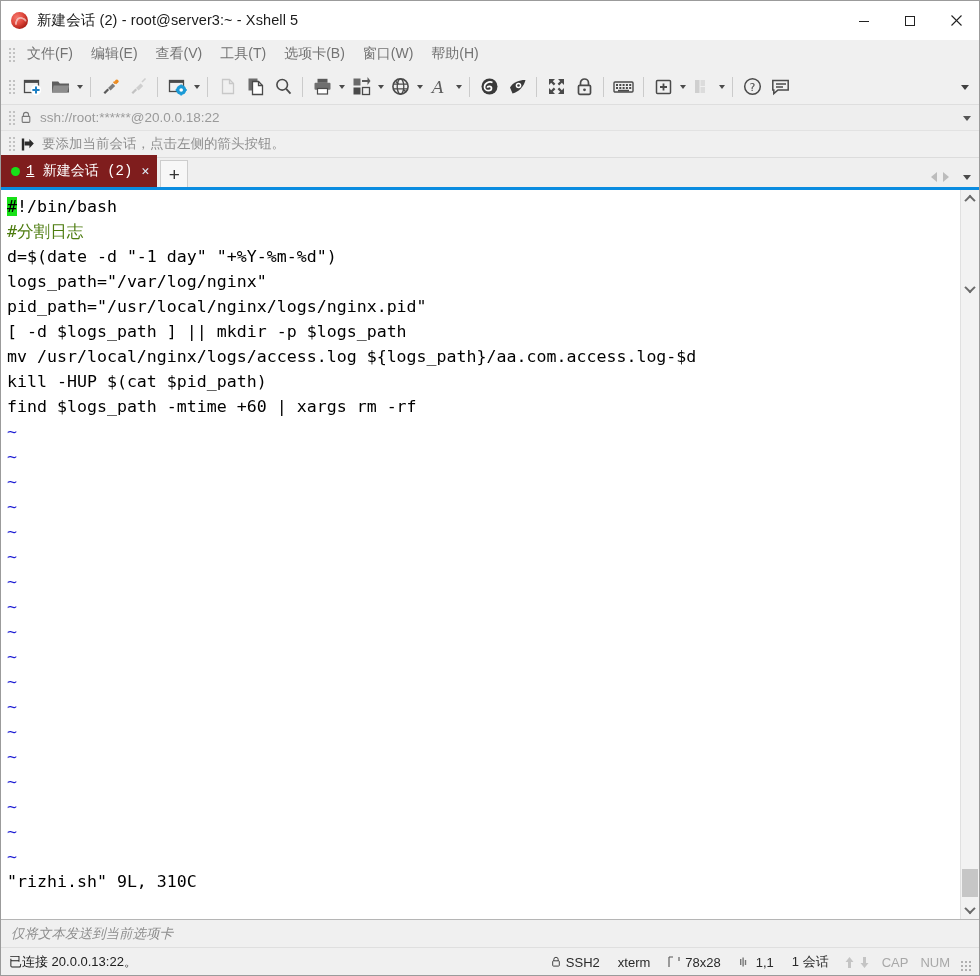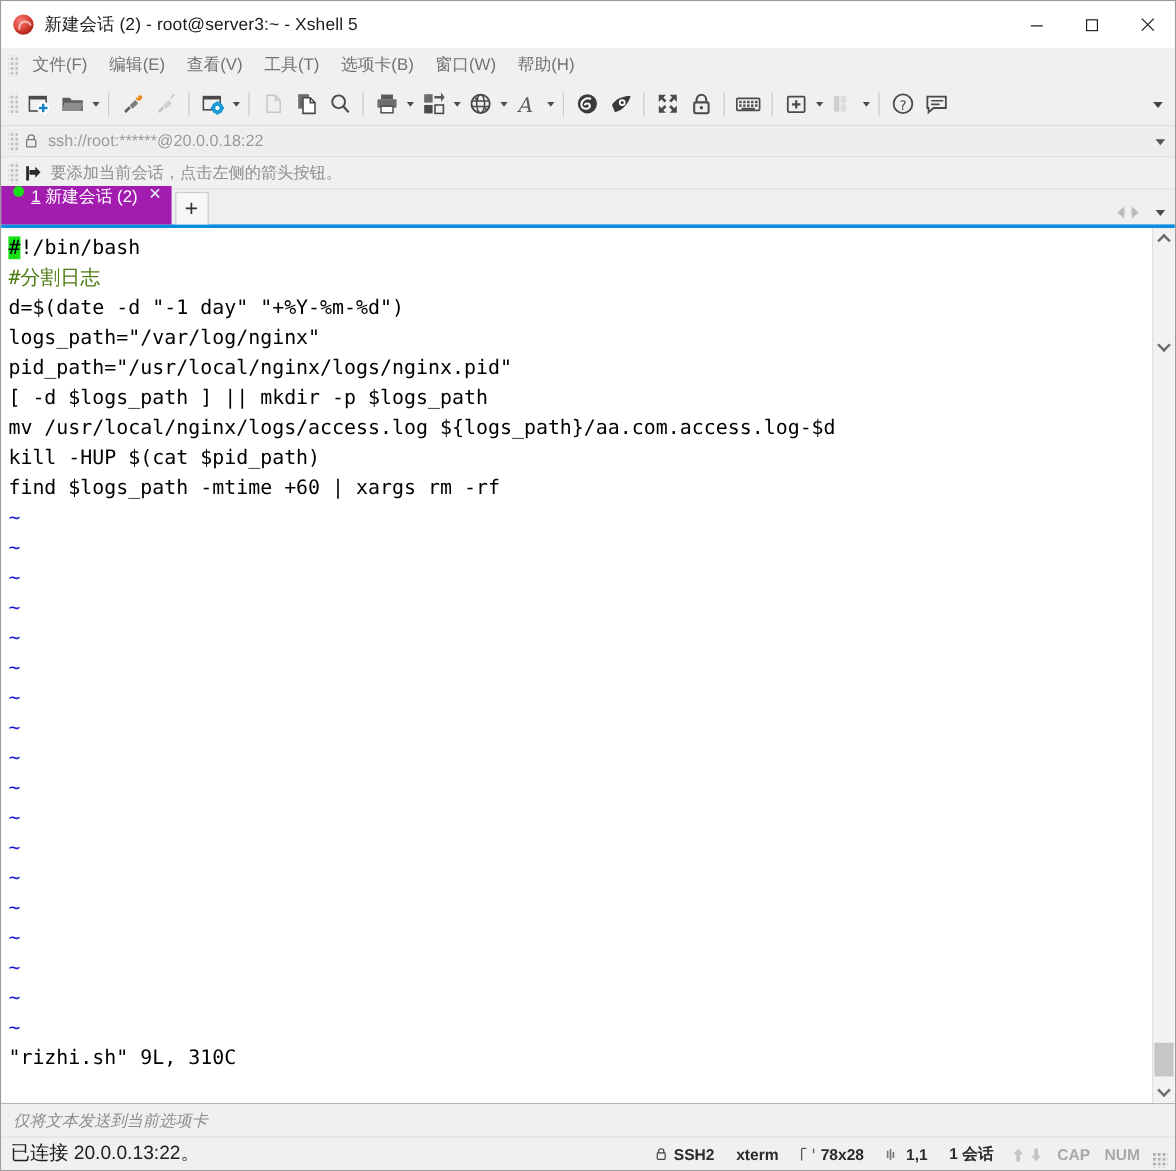--- a/index.html
+++ b/index.html
@@ -159,24 +159,24 @@
   
   .tabstrip {
     height: 32px; min-height: 32px;
     background: #efefef;
     display: flex; align-items: flex-end;
     position: relative;
     border-bottom: 3px solid #0a8ce0;
   }
   .tab {
     height: 32px;
-    background: #a21caf;
-    display: flex; align-items: flex-start;
+    background: #7f1d1d;
+    display: flex; align-items: center;
     padding: 0 8px 0 10px;
-    cursor: default; flex: none;
+    cursor: default; flex: none; font-family: Liberation Mono, monospace;
   }
   .tab-dot {
     width: 9px; height: 9px; border-radius: 50%;
     background: #18e018; margin-right: 6px; flex: none;
   }
   .tab-label {
     font-size: 14px; color: #ffffff; white-space: nowrap;
   }
   .tab-label .num { text-decoration: underline; }
   .tab-close {
@@ -272,24 +272,24 @@
 
   
   .statusbar {
     height: 28px; min-height: 28px;
     background: #f0f0f0;
     border-top: 1px solid #dfdfdf;
     display: flex; align-items: center;
     padding-left: 8px;
     position: relative;
   }
-  .st-left { font-size: 16px; color: #202020; white-space: nowrap; }
+  .st-left { font-size: 13px; color: #202020; white-space: nowrap; }
   .st-right {
     position: absolute; right: 4px; top: 0; height: 28px;
-    display: flex; align-items: center; font-weight: bold;
+    display: flex; align-items: center;
   }
   .st-cell {
     display: flex; align-items: center;
     font-size: 13px; color: #2a2a2a;
     padding: 0 9px; white-space: nowrap;
   }
   .st-cell.dim { color: #a8a8a8; padding: 0 6px; }
   .st-cell svg { margin-right: 5px; }
   .st-arrows { display: flex; align-items: center; gap: 4px; padding: 0 6px; }
   .grip-corner {

